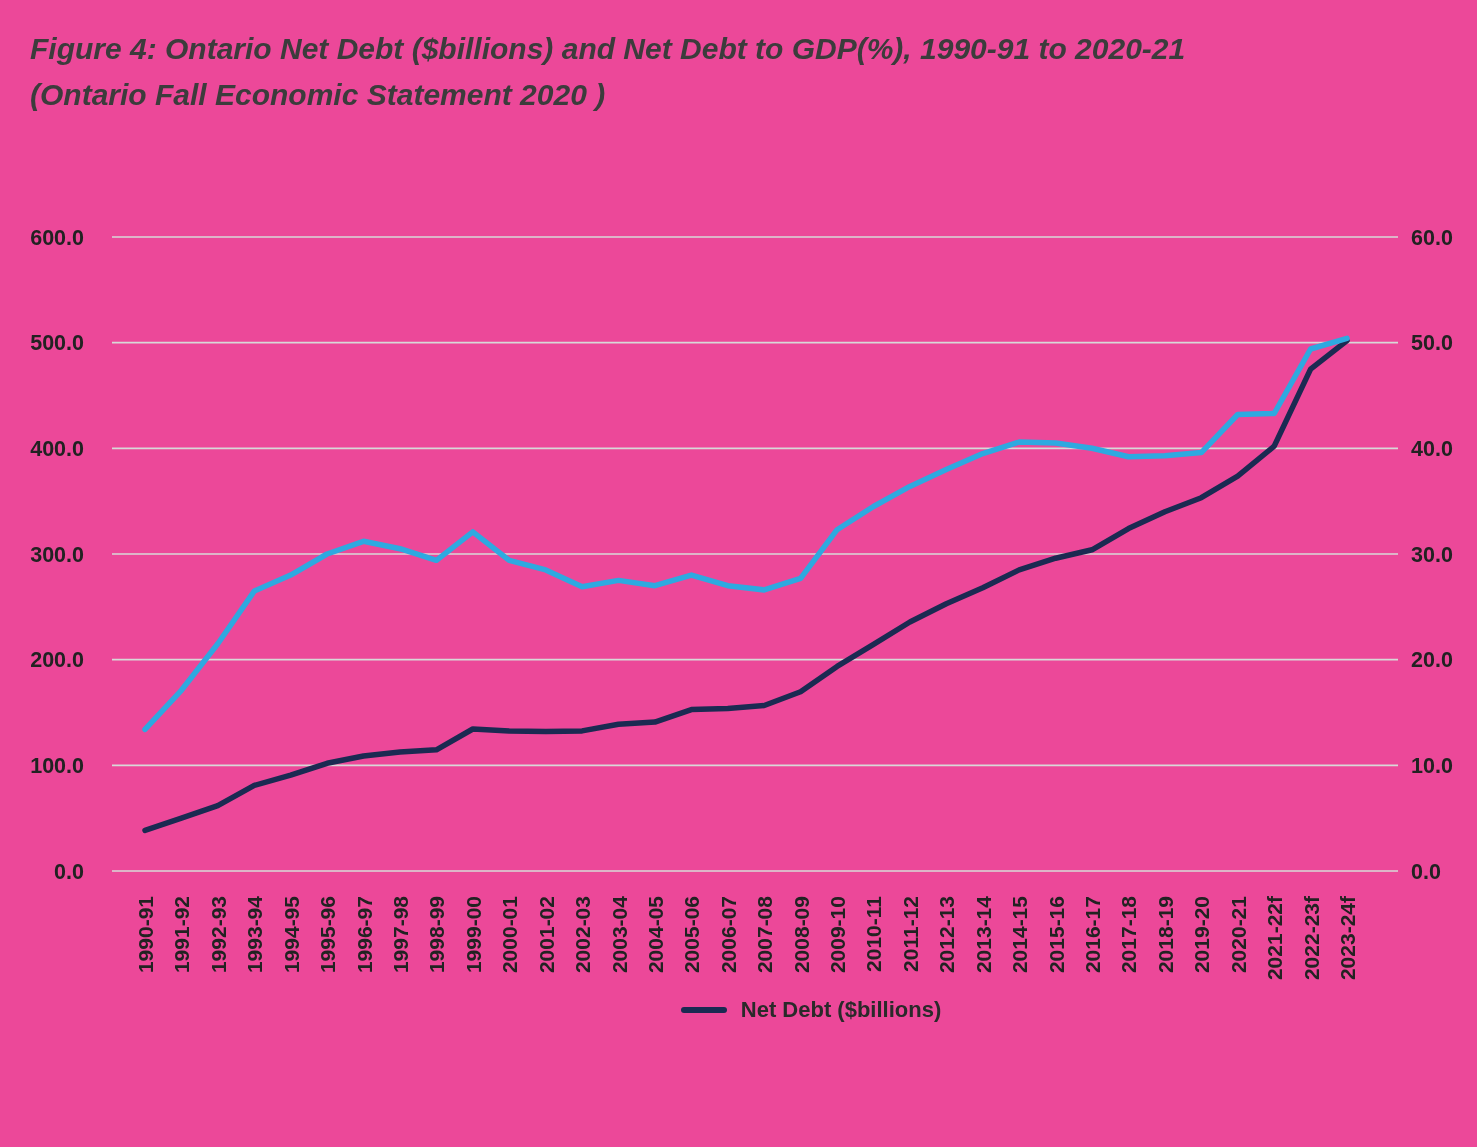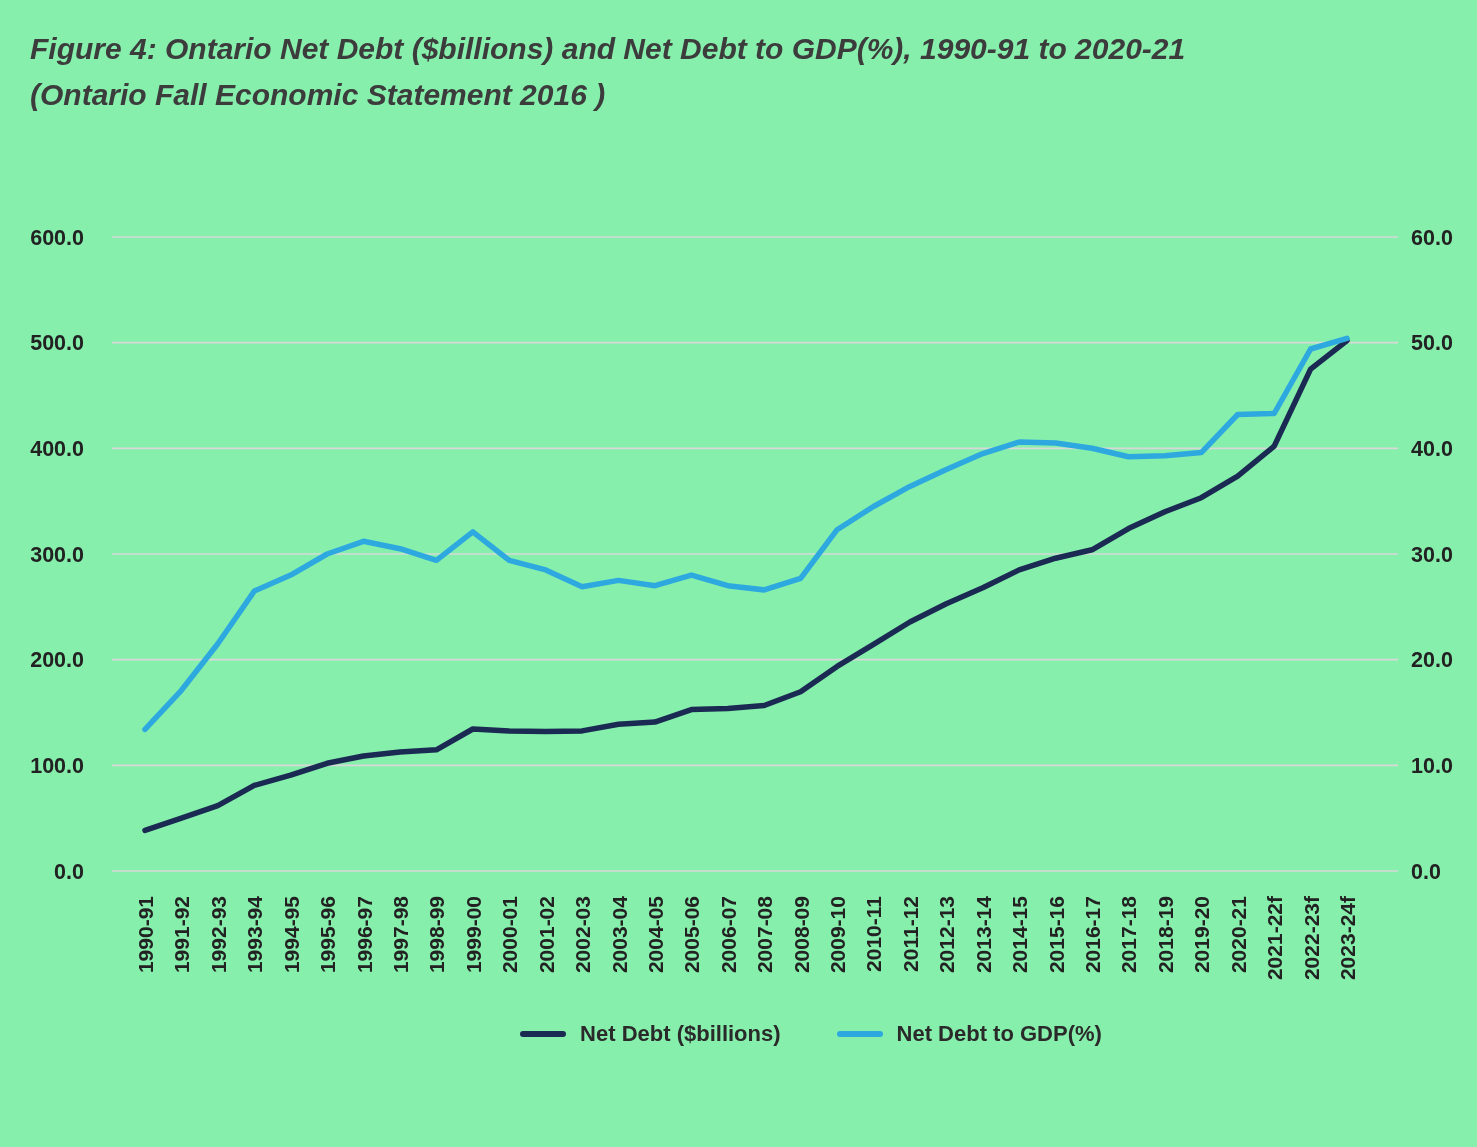--- a/index.html
+++ b/index.html
@@ -1,52 +1,52 @@
 <!DOCTYPE html>
 <html><head>
 <meta charset="utf-8">
 <style>
   html,body{margin:0;padding:0;background:#ffffff;}
   .canvas{
     position:relative;
     width:1477px;height:1147px;
-    background:#86efac;
+    background:#ec4899;
     font-family:"Liberation Sans", sans-serif;
     overflow:hidden;
   }
   .title{
     position:absolute;left:30px;top:26px;width:1420px;
     font-size:30px;font-weight:700;font-style:italic;
     color:#3c3c3c;line-height:46px;letter-spacing:0px;
   }
   .title div{white-space:nowrap;}
   svg text{
     font-family:"Liberation Sans", sans-serif;
     font-weight:700;
     fill:#222222;
   }
   .tick-label{font-size:21.5px;}
   .x-label{font-size:21px;}
   .legend{
-    position:absolute;left:0;top:1012px;width:1477px;height:44px;
+    position:absolute;left:0;top:988px;width:1477px;height:44px;
     display:flex;align-items:center;justify-content:center;
-    gap:56px;padding-left:145px;box-sizing:border-box;
+    gap:56px;padding-left:145px;box-sizing:border-box;flex-direction:column;
   }
   .legend-item{display:flex;align-items:center;gap:14px;}
   .swatch{display:inline-block;width:46px;height:6px;border-radius:3px;}
   .legend-label{font-size:22px;font-weight:700;color:#2a2a2a;}
 </style>
 </head>
 <body>
 
 <div class="canvas">
 
   <div class="title">
     <div>Figure 4: Ontario Net Debt ($billions) and Net Debt to GDP(%), 1990-91 to 2020-21</div>
-    <div>(Ontario Fall Economic Statement 2016 )</div>
+    <div>(Ontario Fall Economic Statement 2020 )</div>
   </div>
 
   <svg id="chart" width="1477" height="1030" viewBox="0 0 1477 1030" style="position:absolute;left:0;top:0;">
       <line x1="112" y1="237" x2="1398" y2="237" stroke="#d8d8d8" stroke-width="1.6"></line>
       <text x="84" y="244.5" text-anchor="end" class="tick-label">600.0</text>
       <text x="1411" y="244.5" text-anchor="start" class="tick-label">60.0</text>
       <line x1="112" y1="342.6666666666667" x2="1398" y2="342.6666666666667" stroke="#d8d8d8" stroke-width="1.6"></line>
       <text x="84" y="350.1666666666667" text-anchor="end" class="tick-label">500.0</text>
       <text x="1411" y="350.1666666666667" text-anchor="start" class="tick-label">50.0</text>
       <line x1="112" y1="448.33333333333337" x2="1398" y2="448.33333333333337" stroke="#d8d8d8" stroke-width="1.6"></line>
@@ -100,19 +100,15 @@
       <text x="1355" y="896" text-anchor="end" class="x-label" transform="rotate(-90 1355 896)">2023-24f</text>
       <polyline points="145.0,830.4 181.4,818.2 217.8,805.7 254.3,785.4 290.7,775.2 327.1,763.3 363.5,756.0 400.0,751.9 436.4,749.8 472.8,729.0 509.2,731.0 545.7,731.4 582.1,730.9 618.5,724.3 654.9,722.1 691.4,709.6 727.8,708.6 764.2,705.5 800.6,691.8 837.1,666.4 873.5,644.3 909.9,622.0 946.3,603.7 982.8,587.8 1019.2,569.9 1055.6,558.2 1092.0,549.8 1128.5,528.6 1164.9,511.7 1201.3,497.7 1237.7,476.2 1274.2,446.2 1310.6,369.1 1347.0,340.6" fill="none" stroke="#1b2a52" stroke-width="5.5" stroke-linejoin="round" stroke-linecap="round"></polyline>
       <polyline points="145.0,729.4 181.4,690.3 217.8,643.8 254.3,591.0 290.7,575.1 327.1,554.0 363.5,541.3 400.0,548.7 436.4,560.3 472.8,531.8 509.2,560.3 545.7,569.9 582.1,586.8 618.5,580.4 654.9,585.7 691.4,575.1 727.8,585.7 764.2,589.9 800.6,578.3 837.1,529.7 873.5,506.5 909.9,486.4 946.3,469.5 982.8,453.6 1019.2,442.0 1055.6,443.0 1092.0,448.3 1128.5,456.8 1164.9,455.7 1201.3,452.6 1237.7,414.5 1274.2,413.5 1310.6,349.0 1347.0,338.4" fill="none" stroke="#2ea9e0" stroke-width="5.5" stroke-linejoin="round" stroke-linecap="round"></polyline>
     </svg>
 
   <div class="legend">
     <div class="legend-item">
       <span class="swatch" style="background: rgb(27, 42, 82);"></span>
       <span class="legend-label">Net Debt ($billions)</span>
     </div>
-    <div class="legend-item">
-      <span class="swatch" style="background: rgb(46, 169, 224);"></span>
-      <span class="legend-label">Net Debt to GDP(%)</span>
-    </div>
   </div>
 
 </div>
 
 </body></html>

